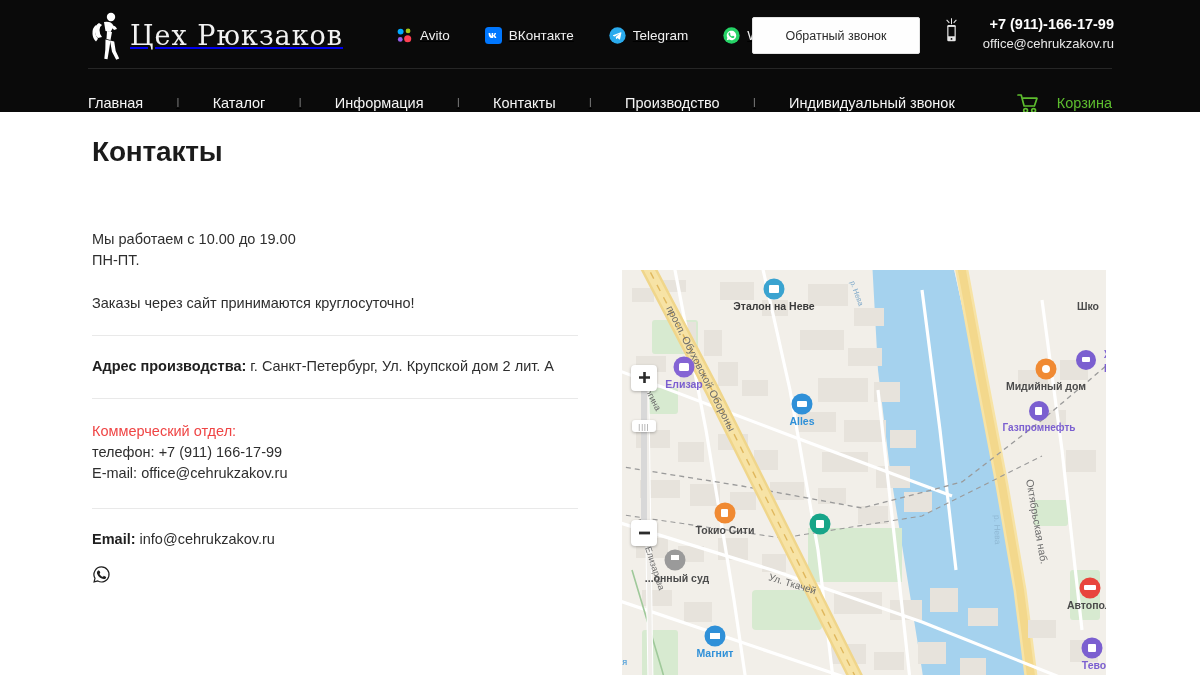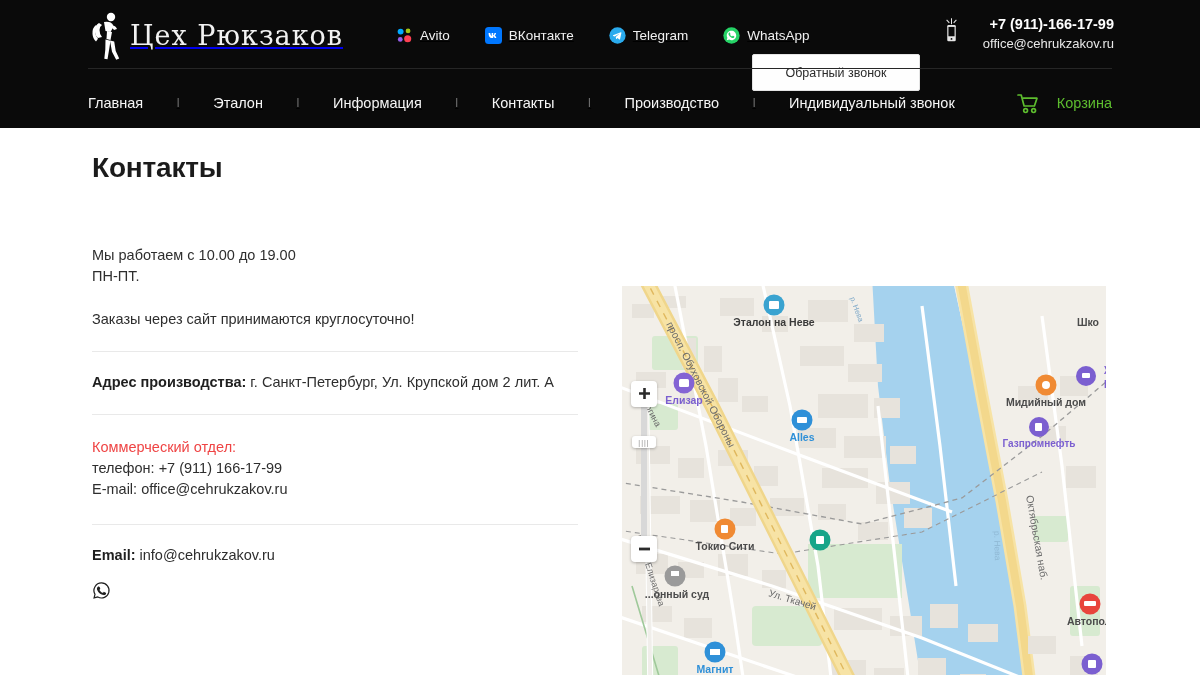--- a/index.html
+++ b/index.html
@@ -8,21 +8,21 @@
     margin: 0; padding: 0;
     width: 1200px; height: 675px;
     overflow: hidden;
     background: #ffffff;
     font-family: "Liberation Sans", sans-serif;
   }
 
   
   .header {
     width: 1200px;
-    height: 128px;
+    height: 112px;
     background: #0a0a0a;
     position: relative;
     text-decoration: underline;
   }
   .header-top {
     height: 70px;
     display: flex;
     align-items: center;
     padding: 0 88px 0 88px;
     position: relative;
@@ -80,21 +80,20 @@
     border: 1px solid #e4e4e4;
     border-radius: 2px;
     color: #2b2b2b;
     font-size: 12.5px;
     display: flex;
     align-items: center;
     justify-content: center;
     cursor: pointer;
     padding: 0;
     font-family: "Liberation Sans", sans-serif;
-    margin-top: 37px;
   }
 
   
   .phone-block {
     position: absolute;
     right: 86px;
     top: 14px;
     display: flex;
     align-items: flex-start;
     gap: 23px;
@@ -343,21 +342,21 @@
       </div>
     </div>
 
     <div class="header-rule"></div>
   </div>
 
   <nav class="nav">
     <div class="nav-inner">
       <a class="nav-item" href="#">Главная</a>
       <span class="nav-sep">I</span>
-      <a class="nav-item" href="#">Эталон</a>
+      <a class="nav-item" href="#">Каталог</a>
       <span class="nav-sep">I</span>
       <a class="nav-item" href="#">Информация</a>
       <span class="nav-sep">I</span>
       <a class="nav-item" href="#">Контакты</a>
       <span class="nav-sep">I</span>
       <a class="nav-item" href="#">Производство</a>
       <span class="nav-sep">I</span>
       <a class="nav-item" href="#">Индивидуальный звонок</a>
     </div>
     <a class="cart" href="#">

